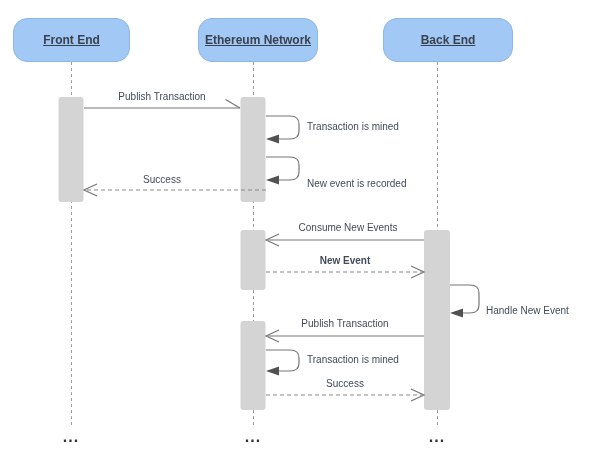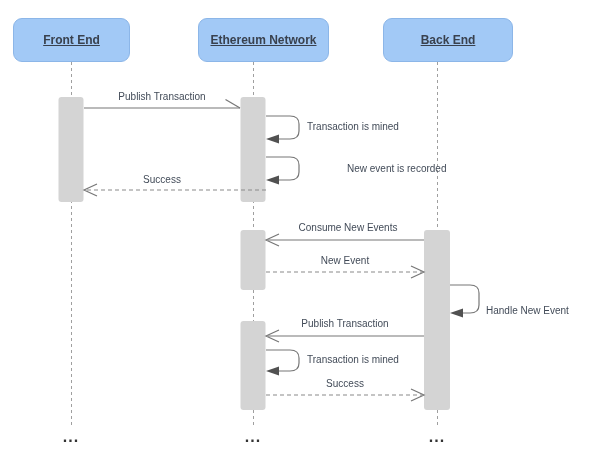--- a/index.html
+++ b/index.html
@@ -3,21 +3,21 @@
 <meta charset="utf-8">
 <style>
   html,body{margin:0;padding:0;background:#ffffff;}
   #canvas{
     position:relative;width:600px;height:459px;background:#ffffff;overflow:hidden;
     font-family:"Liberation Sans", sans-serif;
   }
   #gfx{position:absolute;left:0;top:0;}
   .actor-box{
     position:absolute;top:18px;height:44px;box-sizing:border-box;
-    background:#a2c9f6;border:1px solid #8cb6e8;border-radius:9px;
+    background:#a2c9f6;border:1px solid #8cb6e8;border-radius:14px;
     display:flex;align-items:center;justify-content:center;
   }
   .actor-label{
     font-size:12px;font-weight:700;color:#39414e;
     text-decoration:underline;white-space:nowrap;
   }
   .msg-label{
     position:absolute;font-size:10px;color:#424b58;white-space:nowrap;
     transform:translate(-50%,-50%);line-height:1;
   }
@@ -97,33 +97,33 @@
 
     <g>
       <line class="line-dashed" x1="266" y1="395" x2="422" y2="395"></line>
       <polyline class="arrow-open" points="411,389 424,395 411,401"></polyline>
     </g>
   </svg>
 
   <div class="actor-box" style="left:13px;width:117px;">
     <span class="actor-label">Front End</span>
   </div>
-  <div class="actor-box" style="left:198px;width:131px;">
+  <div class="actor-box" style="left:198px;width:120px;">
     <span class="actor-label">Ethereum Network</span>
   </div>
   <div class="actor-box" style="left:383px;width:130px;">
     <span class="actor-label">Back End</span>
   </div>
 
   <div class="msg-label" style="left:162px;top:97px;">Publish Transaction</div>
   <div class="msg-label left-align" style="left:307px;top:127px;">Transaction is mined</div>
-  <div class="msg-label left-align" style="left:307px;top:169px;margin-left:40px;">New event is recorded</div>
+  <div class="msg-label left-align" style="left:307px;top:184px;">New event is recorded</div>
   <div class="msg-label" style="left:162px;top:180px;">Success</div>
   <div class="msg-label" style="left:348px;top:228px;">Consume New Events</div>
-  <div class="msg-label" style="left:345px;top:261px;">New Event</div>
+  <div class="msg-label" style="left:345px;top:261px;font-weight:bold;">New Event</div>
   <div class="msg-label left-align" style="left:486px;top:311px;">Handle New Event</div>
   <div class="msg-label" style="left:345px;top:324px;">Publish Transaction</div>
   <div class="msg-label left-align" style="left:307px;top:360px;">Transaction is mined</div>
   <div class="msg-label" style="left:345px;top:384px;">Success</div>
 
   <div class="ellipsis" style="left:71px;">...</div>
   <div class="ellipsis" style="left:253px;">...</div>
   <div class="ellipsis" style="left:437px;">...</div>
 
 </div>

